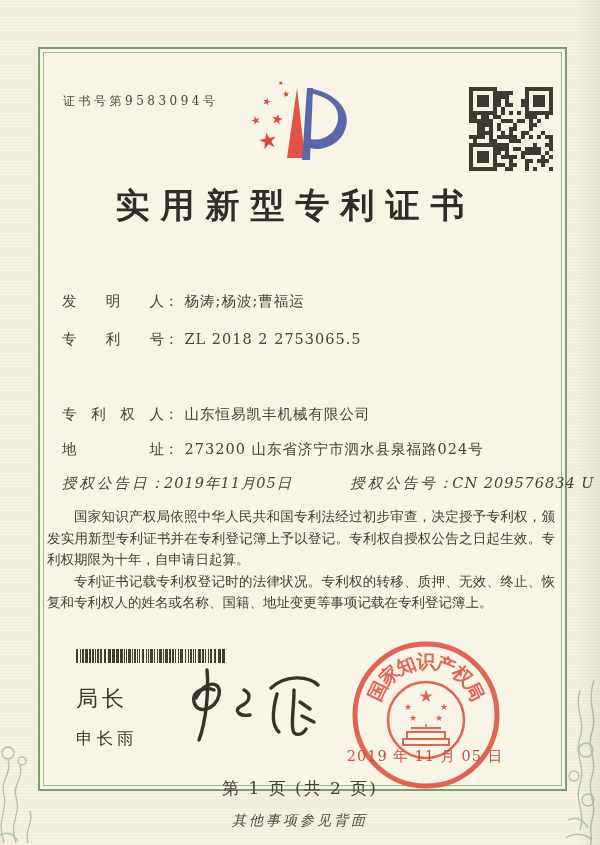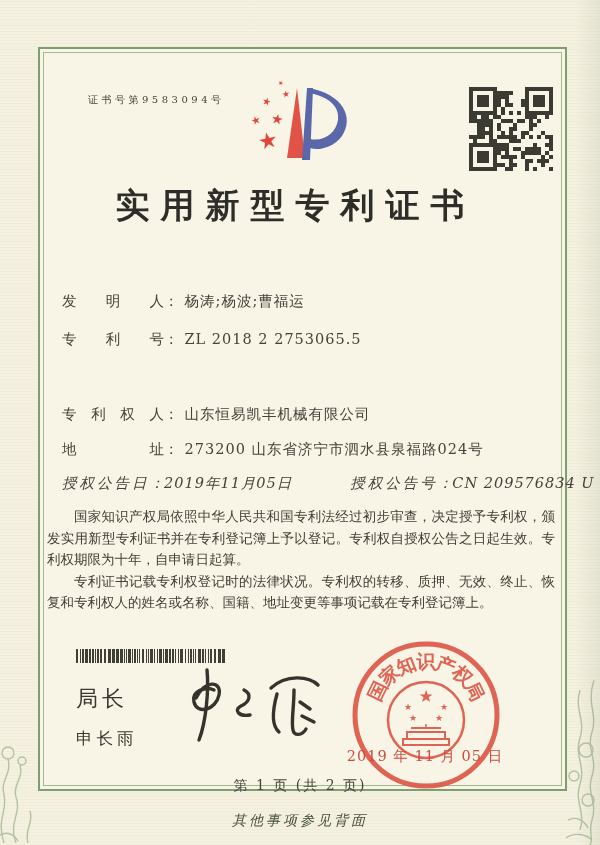--- a/index.html
+++ b/index.html
@@ -20,21 +20,21 @@
     position:absolute;left:38px;top:47px;width:529px;height:744px;
     border:2px solid #7f9e6f;box-sizing:border-box;
     background:#f8f5e6;
   }
   .frame-inner{
     position:absolute;left:3px;top:3px;right:3px;bottom:3px;
     border:1px solid #a3b98f;
   }
   .cert-no{
     position:absolute;left:63px;top:93px;
-    font-size:10px;letter-spacing:3.5px;color:#46443c;margin-left:25px;
+    font-size:12px;letter-spacing:3.5px;color:#46443c;
   }
   
   .logo{position:absolute;left:238px;top:82px;width:124px;height:94px;}
   .logo .star{position:absolute;color:#e0473a;font-family:"DejaVu Sans",sans-serif;line-height:1;}
   .st1{left:20px;top:48px;font-size:22px;transform:rotate(-12deg);}
   .st2{left:33px;top:30px;font-size:14px;transform:rotate(10deg);}
   .st3{left:13px;top:33px;font-size:11px;transform:rotate(-20deg);}
   .st4{left:24px;top:15px;font-size:10px;transform:rotate(14deg);}
   .st5{left:44px;top:8px;font-size:9px;transform:rotate(-10deg);}
   .st6{left:40px;top:-2px;font-size:6px;transform:rotate(20deg);}
@@ -67,21 +67,21 @@
   .signature{position:absolute;left:168px;top:658px;width:165px;height:98px;}
   
   .seal{position:absolute;left:347px;top:636px;width:158px;height:158px;opacity:0.92;}
   .seal svg{position:absolute;left:0;top:0;}
   .seal-char{position:absolute;width:24px;height:24px;text-align:center;
     font-size:19px;font-weight:700;color:#dd5848;line-height:24px;}
   .seal-date{position:absolute;left:340px;top:747px;width:170px;text-align:center;
     font-size:14.5px;color:#ce4b3e;letter-spacing:1px;white-space:nowrap;}
   
   .page-no{position:absolute;left:0;top:777px;width:600px;text-align:center;
-    font-size:14px;color:#45433b;letter-spacing:2px;}
+    font-size:17px;color:#45433b;letter-spacing:2px;}
   .back-note{position:absolute;left:0;top:812px;width:600px;text-align:center;
     font-size:14px;color:#47503b;font-style:italic;letter-spacing:3px;}
   
   .orn{position:absolute;color:#7f9e6f;}
   .orn-bl{left:-6px;top:715px;width:70px;height:130px;}
   .orn-br{left:528px;top:680px;width:75px;height:165px;}
 </style>
 </head>
 <body>
 

